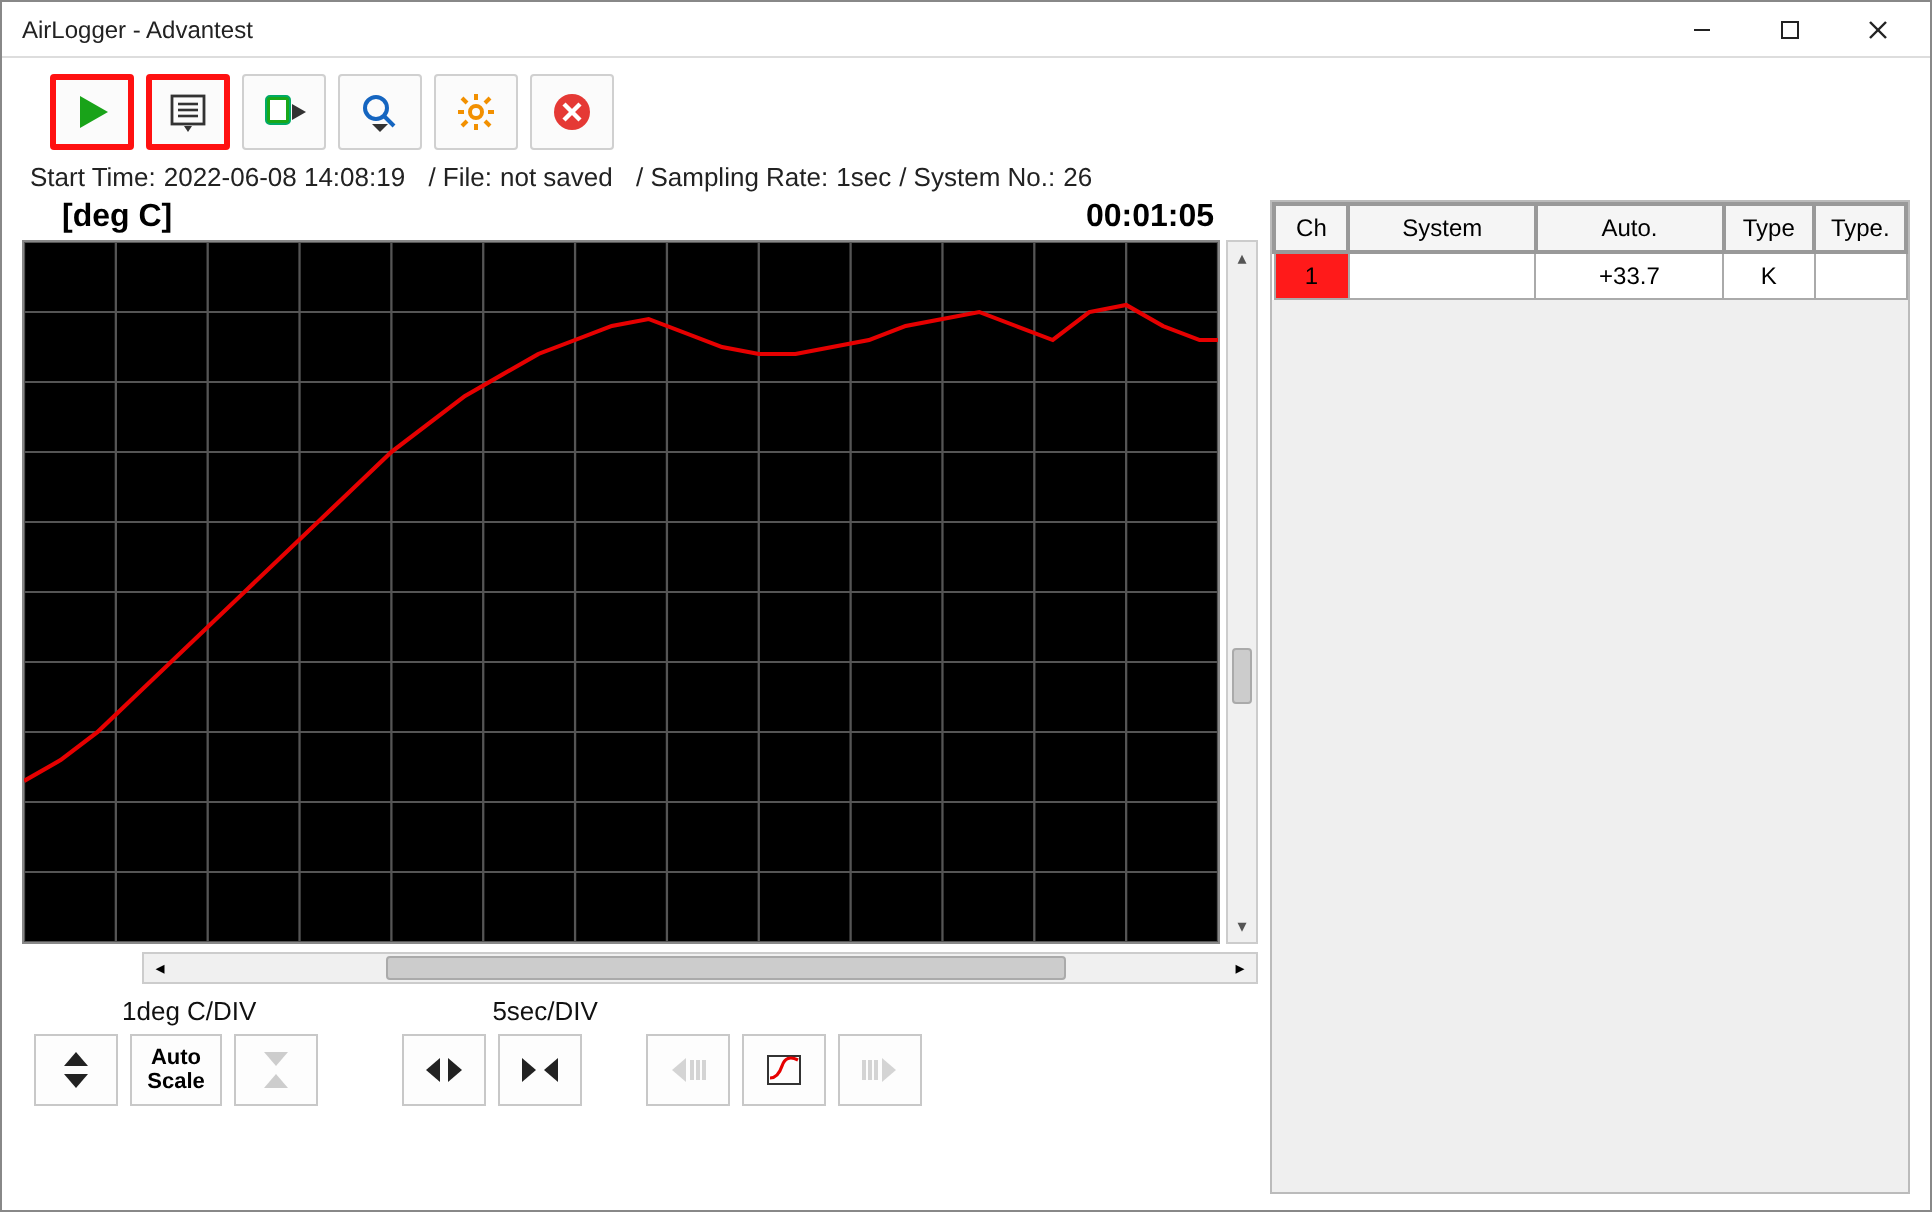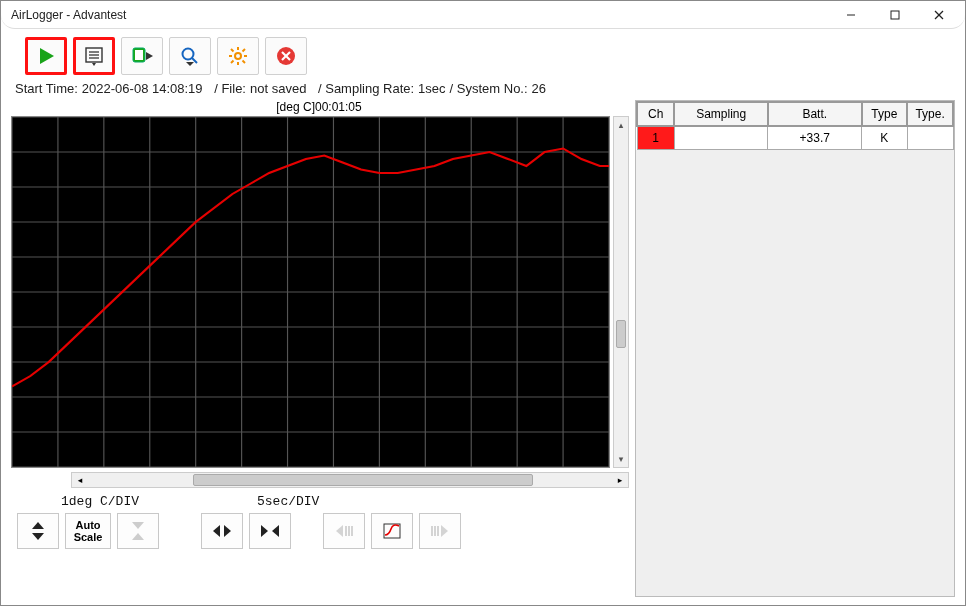--- a/index.html
+++ b/index.html
@@ -1,30 +1,30 @@
 <!DOCTYPE html>
 <html><head>
 <meta charset="utf-8">
 <style>
   * { box-sizing: border-box; }
   html, body { margin:0; padding:0; font-family: "Segoe UI", Tahoma, sans-serif; font-size:12px; background:#fff;}
   .window { width:966px; height:606px; border:1px solid #888; display:flex; flex-direction:column; background:#fff;}
-  .titlebar { height:28px; display:flex; align-items:center; padding:0 4px 0 10px; border-bottom:1px solid #ddd; background:#fff;border-radius:14px;}
+  .titlebar { height:28px; display:flex; align-items:center; padding:0 4px 0 10px; border-bottom:1px solid #ddd; background:#fff;}
   .titlebar .title { flex:1; font-size:12px; color:#222;}
   .tb-btn { width:44px; height:26px; display:flex; align-items:center; justify-content:center; color:#333;}
   .toolbar-row { display:flex; align-items:center; gap:6px; padding:8px 10px 4px 10px;}
   .ready-box { width:210px; height:40px; background:#f9a602; border:1px solid #e6e6e6; display:flex; align-items:center; justify-content:center; font-size:14px; color:#111;}
   .tool-btn { width:42px; height:38px; border:1px solid #d0d0d0; background:#fbfbfb; display:flex; align-items:center; justify-content:center; border-radius:2px;}
   .tool-btn.highlight { border:3px solid #f11; }
   .meta-row { padding:2px 12px 4px 14px; font-size:13px; color:#222; display:flex; gap:4px;}
   .body { flex:1; display:flex; padding:0 10px 8px 10px; gap:6px; min-height:0;}
   .left { flex:1; display:flex; flex-direction:column; min-width:0;}
   .right { width:320px; background:#efefef; border:1px solid #bbb; position:relative;}
 
-  .chart-header { display:flex; justify-content:center; padding:0 4px 2px 20px; font-weight:normal; font-size:12px;}
+  .chart-header { display:flex; justify-content:space-between; padding:0 4px 2px 20px; font-weight:bold; font-size:16px;}
   .chart-row { display:flex; align-items:stretch;}
   .y-axis { width:60px; position:relative;}
   .y-tick { position:absolute; right:6px; transform:translateY(-50%); font-size:13px; color:#111;}
   .chart-area { flex:1; position:relative; background:#000; border:1px solid #888;}
   .grid line{ stroke:#555; stroke-width:1;}
   .curve { stroke:#e60000; stroke-width:2; fill:none;}
   .vscroll { width:16px; background:#f0f0f0; border:1px solid #ccc; position:relative; margin-left:3px;}
   .vscroll .up, .vscroll .down { height:16px; display:flex; align-items:center; justify-content:center; font-size:9px; color:#555;}
   .vscroll .thumb { position:absolute; left:2px; right:2px; top:58%; height:28px; background:#ccc; border:1px solid #aaa; border-radius:2px;}
 
@@ -185,21 +185,21 @@
         </div>
       </div>
       <div class="hscroll">
         <div class="left-btn">◂</div>
         <div class="track">
             <div class="thumb"></div>
           </div>
         <div class="right-btn">▸</div>
       </div>
 
-      <div style="display:flex; gap:110px; padding:6px 0 0 0;font-family:Liberation Mono, monospace;">
+      <div style="display:flex; gap:110px; padding:6px 0 0 0;">
         <span class="div-label">1deg C/DIV</span>
         <span class="div-label" style="padding-left:0">5sec/DIV</span>
       </div>
 
       <div class="controls-row">
         <div class="small-btn">
           <svg width="16" height="22">
               <polygon points="8,2 14,9 2,9" fill="#222"></polygon>
               <polygon points="2,13 14,13 8,20" fill="#222"></polygon>
             </svg>
@@ -251,22 +251,22 @@
             </svg>
         </div>
       </div>
     </div>
 
     <div class="right">
       <table class="ch">
         <thead>
             <tr>
           <th style="width:36px">Ch</th>
-          <th style="width:90px">Sampling</th>
-          <th style="width:90px">Batt.</th>
+          <th style="width:90px">System</th>
+          <th style="width:90px">Auto.</th>
           <th style="width:44px">Type</th>
           <th style="width:44px">Type.</th>
         </tr>
           </thead>
         <tbody>
           <tr>
             <td class="ch-num">1</td>
             <td></td>
             <td class="temp-cell">+33.7</td>
             <td>K</td>

